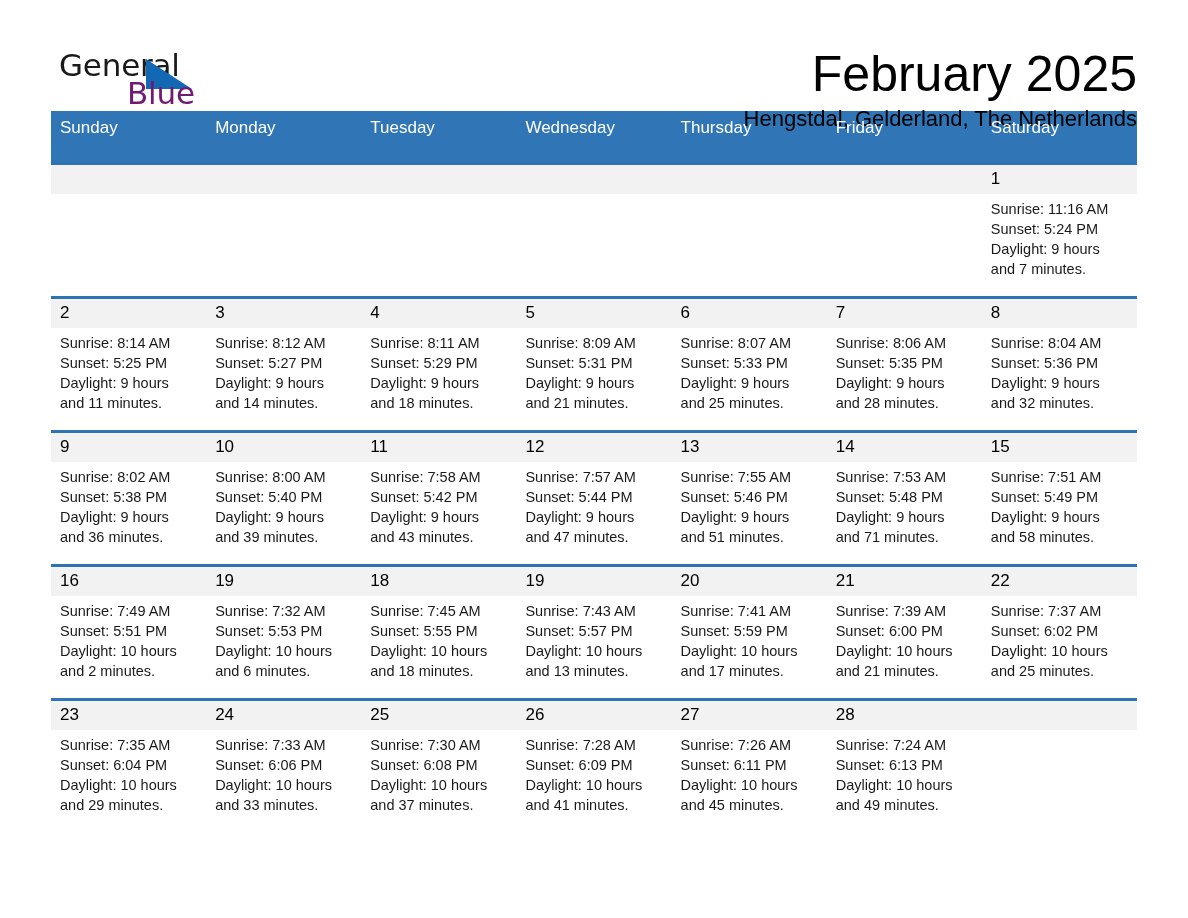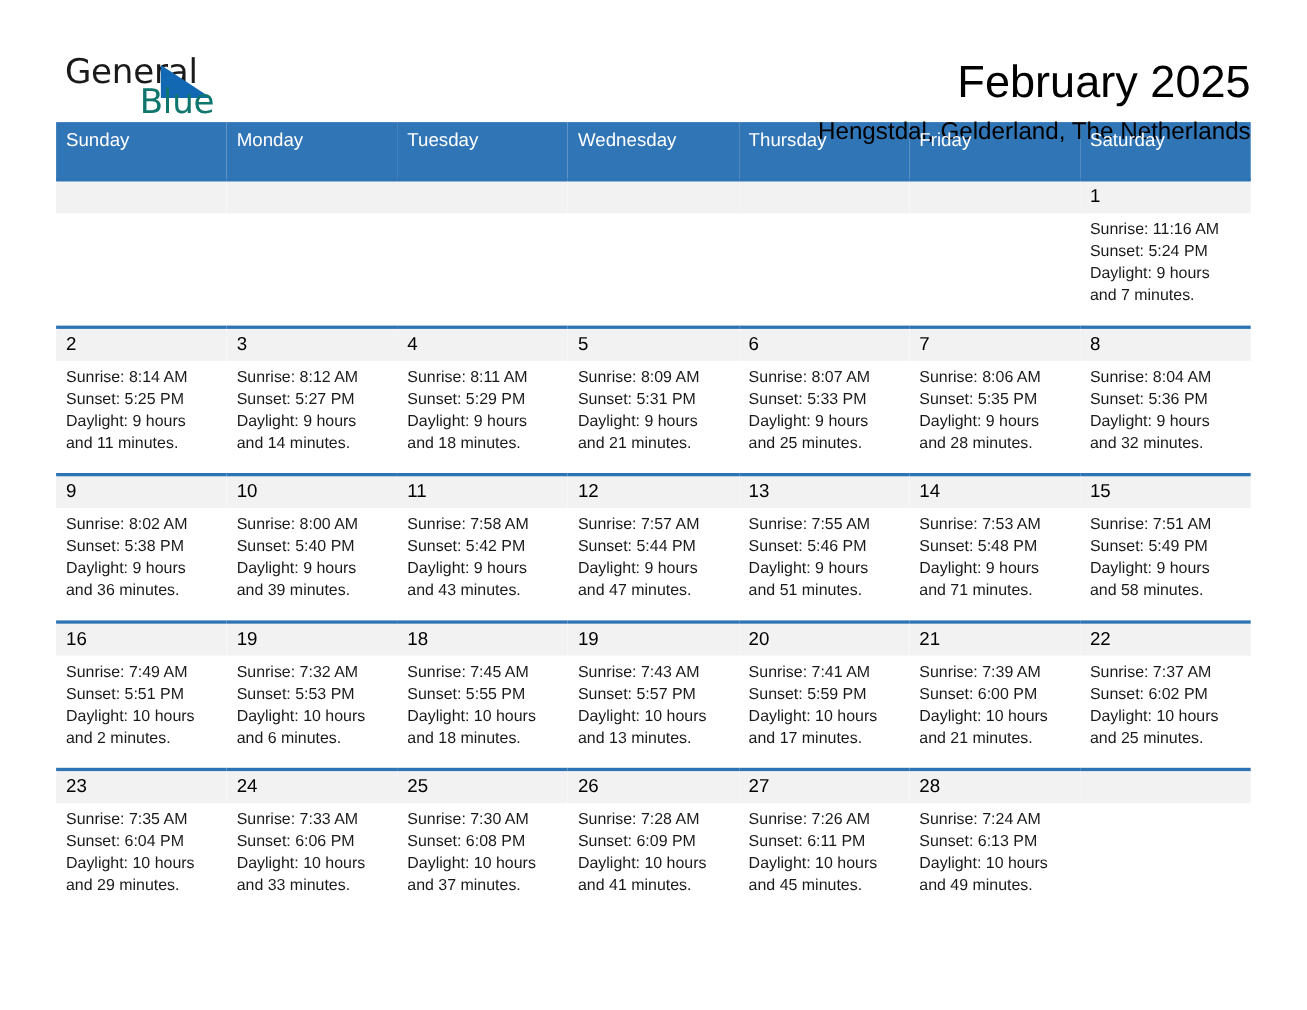--- a/index.html
+++ b/index.html
@@ -55,31 +55,31 @@
     width: 46px;
     height: 30px;
   }
   .brand-blue {
     position: absolute;
     left: 76px;
     top: 28px;
     font-size: 31px;
     line-height: 36px;
     letter-spacing: -0.2px;
-    color: #0f766e;
+    color: #701a75;
     font-family: "DejaVu Sans", sans-serif;
     font-weight: 400;
   }
   .title-block {
     text-align: right;
     flex: 1 1 auto;
     padding-top: 2px;
   }
   .cal-title {
-    font-size: 41px;
+    font-size: 50px;
     line-height: 50px;
     font-weight: 400;
     color: #000000;
     letter-spacing: 0px;
   }
   .cal-subtitle {
     font-size: 22px;
     line-height: 30px;
     font-weight: 400;
     color: #000000;

